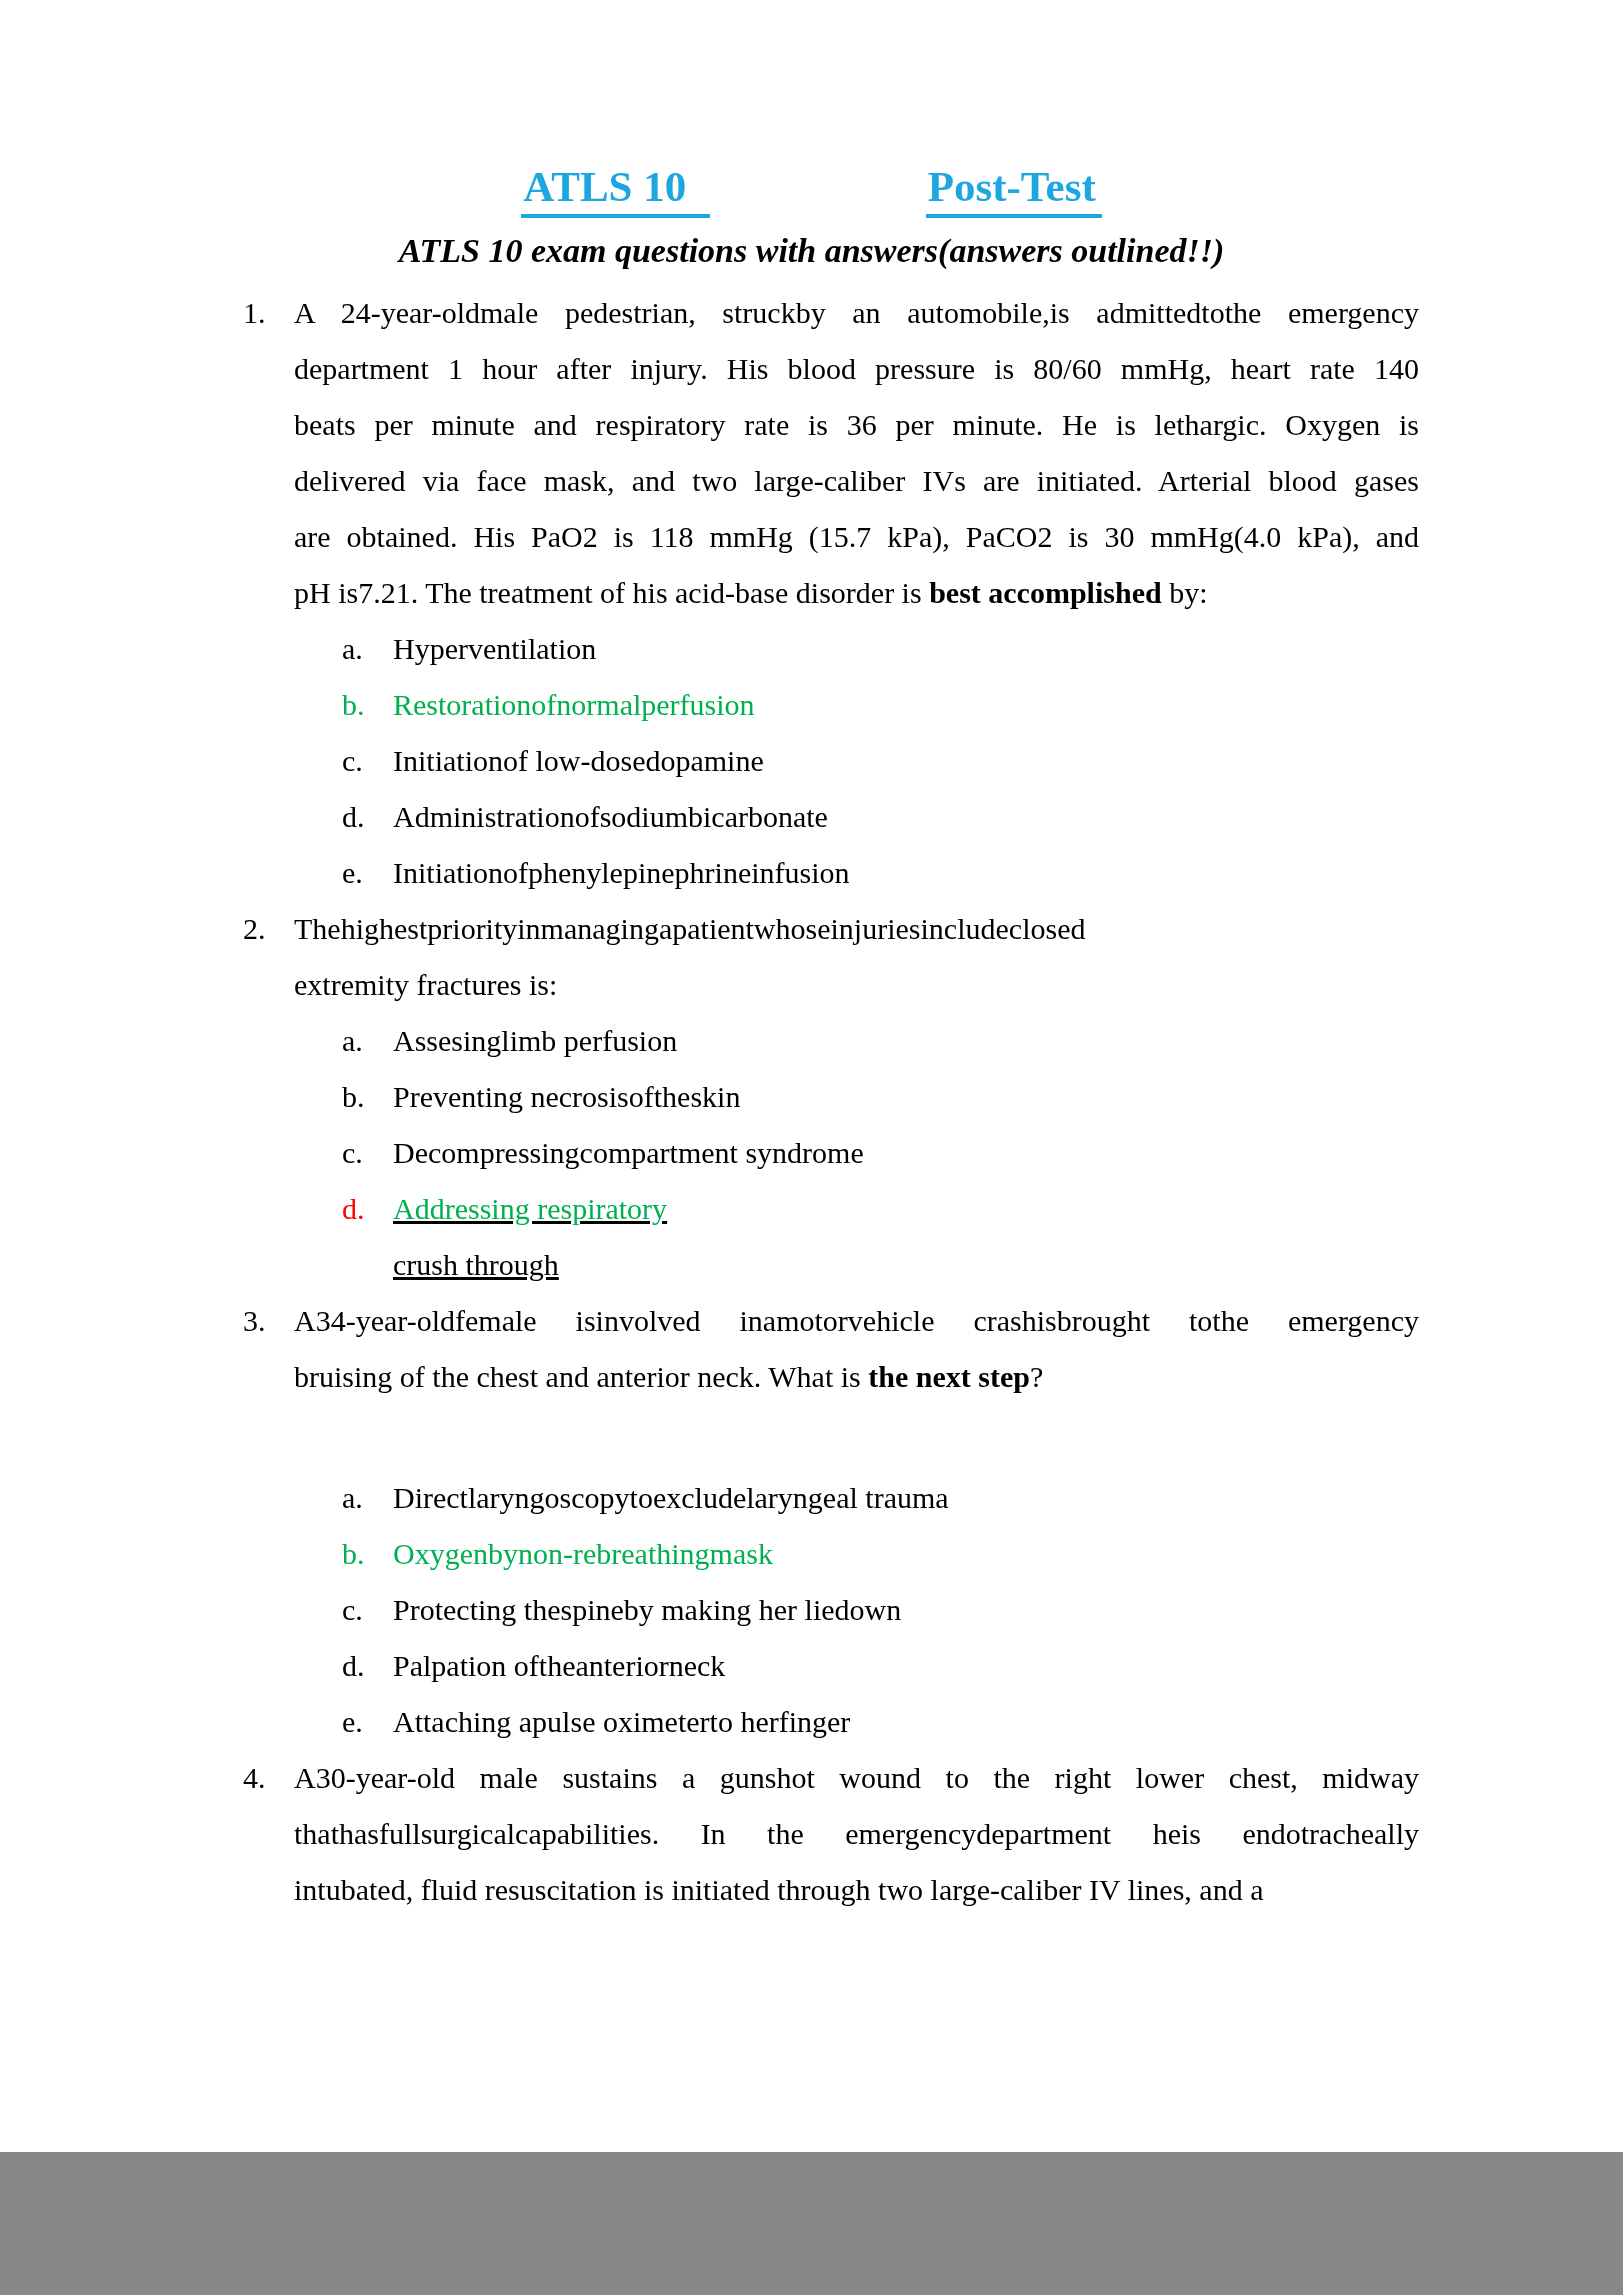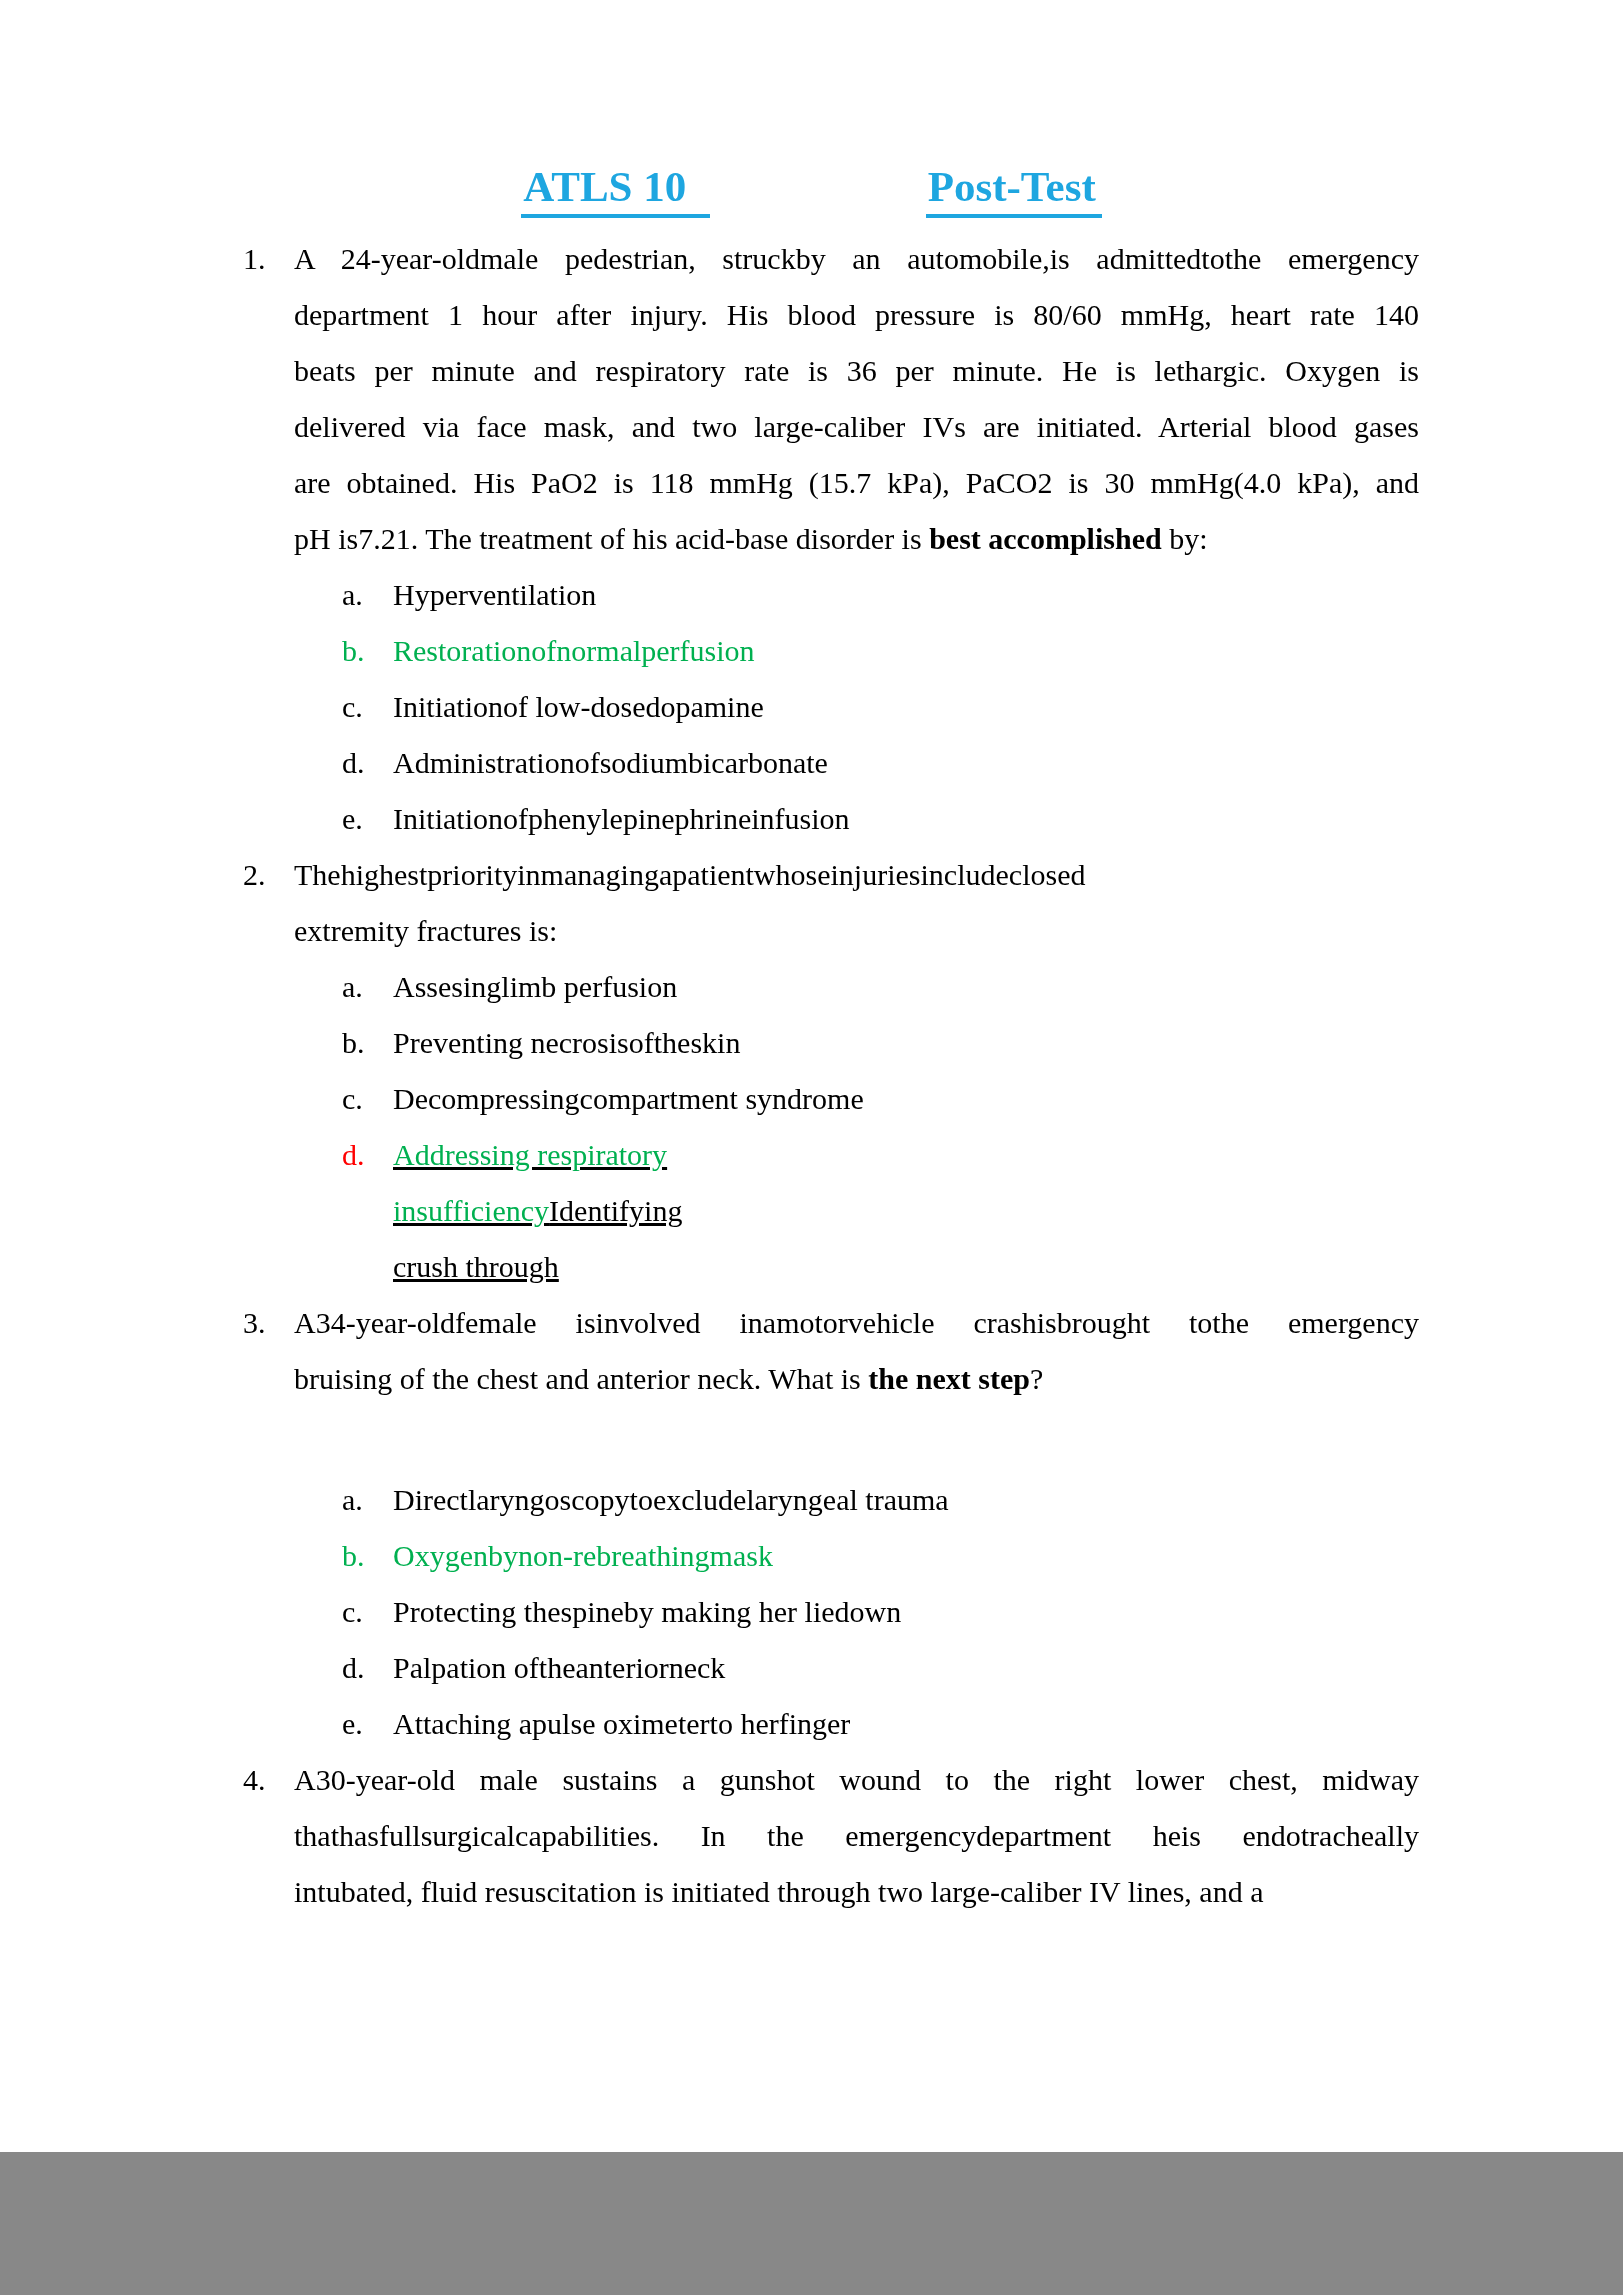--- a/index.html
+++ b/index.html
@@ -44,20 +44,21 @@
 </style>
 </head>
 <body>
 
 <div class="page">
 
   <div class="title-row">
     <span class="title-chunk title-left">ATLS 10</span><span class="title-chunk">Post-Test</span>
   </div>
 
+  <div class="subtitle">ATLS 10 exam questions with answers(answers outlined!!)</div>
 
   <div class="questions">
 
     <div class="question">
       <div class="stem">
         <div class="ln just"><span class="qnum">1.</span><span>A 24-year-oldmale pedestrian, struckby an automobile,is admittedtothe emergency</span></div>
         <div class="ln just">department 1 hour after injury. His blood pressure is 80/60 mmHg, heart rate 140</div>
         <div class="ln just">beats per minute and respiratory rate is 36 per minute. He is lethargic. Oxygen is</div>
         <div class="ln just">delivered via face mask, and two large-caliber IVs are initiated. Arterial blood gases</div>
         <div class="ln just">are obtained. His PaO2 is 118 mmHg (15.7 kPa), PaCO2 is 30 mmHg(4.0 kPa), and</div>
@@ -99,21 +100,20 @@
           <span>Preventing necrosisoftheskin</span>
         </div>
       <div class="opt">
           <span class="letter">c.</span>
           <span>Decompressingcompartment syndrome</span>
         </div>
       <div class="opt multi">
         <span class="letter red">d.</span>
         <div class="opt-lines">
           <div><span class="green">Addressing respiratory</span></div>
-          <div><span class="green">insufficiency</span><span>Identifying</span></div>
           <div><span>crush through</span></div>
         </div>
       </div>
     </div>
 
     <div class="question">
       <div class="stem">
         <div class="ln just"><span class="qnum">3.</span><span>A34-year-oldfemale isinvolved inamotorvehicle crashisbrought tothe emergency</span></div>
         <div class="ln"><span>bruising of the chest and anterior neck. What is </span><span class="bold">the next step</span><span>?</span></div>
       </div>

